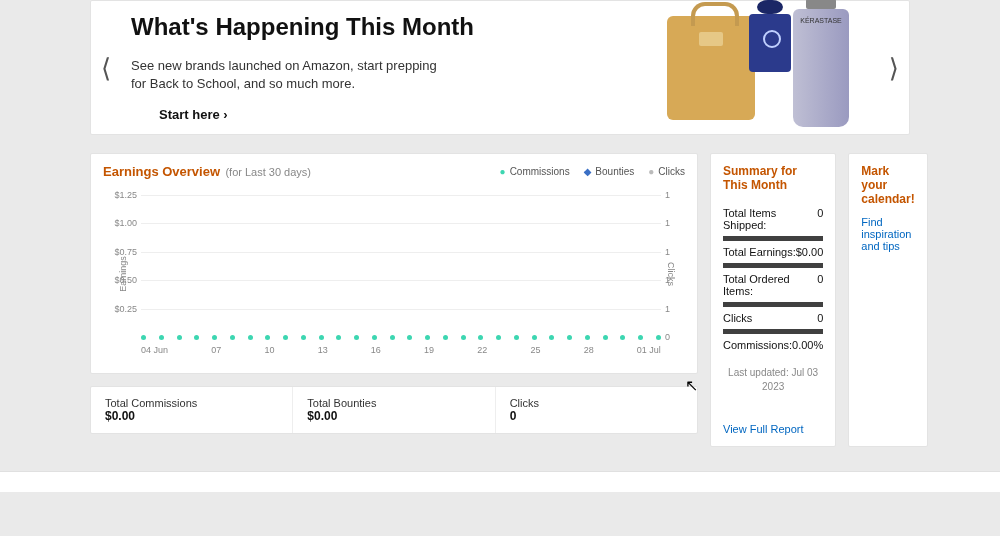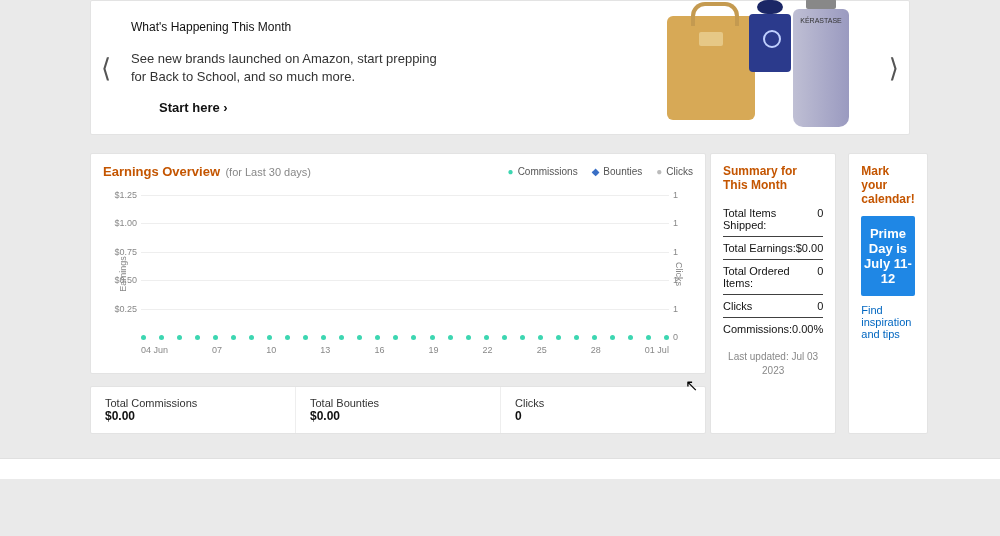--- a/index.html
+++ b/index.html
@@ -1,38 +1,38 @@
 <!DOCTYPE html>
 <html><head>
 <meta charset="utf-8">
 <style>
   * { box-sizing: border-box; margin: 0; padding: 0; }
   body { font-family: "Amazon Ember", Arial, sans-serif; font-size: 12px; color: #111; background: #eaeaea; }
   .page { width: 1000px; margin: 0 auto; }
   .content { width: 820px; margin: 0 auto; }
   .banner { position: relative; background: #95e8cd; height: 135px; display: flex; align-items: center; padding: 0 40px; }
   .banner-text { flex: 1; padding-right: 20px; }
-  .banner-title { font-size: 12px; font-weight: 400; color: #111; margin-bottom: 16px; }
+  .banner-title { font-size: 24px; font-weight: 700; color: #111; margin-bottom: 16px; }
   .banner-sub { font-size: 13px; color: #333; line-height: 1.4; max-width: 320px; }
   .banner-link { font-size: 13px; font-weight: 700; color: #111; margin-top: 14px; display: inline-block; margin-left: 28px; }
   .banner-link::after { content: ' ›'; }
   .banner-imgs { display: flex; align-items: center; gap: 0; margin-right: 20px; }
   .prod-bag { width: 88px; height: 104px; background: #d7a956; border-radius: 6px; position: relative; display:flex;justify-content:center;align-items:flex-start;padding-top:10px; }
   .prod-bag::before { content:""; position:absolute; top:-14px; left:24px; width:40px; height:20px; border:4px solid #c49a50; border-bottom:none; border-radius:14px 14px 0 0; }
   .prod-bag .patch { width:24px;height:14px;background:#e6c886;border-radius:2px;margin-top:6px; }
   .prod-perfume { width:42px; height:58px; background:#2b3a8c; border-radius:4px; margin-left:-6px; margin-top:-50px; position:relative; }
   .prod-perfume::before { content:""; position:absolute; top:-14px; left:8px; width:26px; height:14px; background:#1b2766; border-radius:50%/60%; }
   .prod-perfume::after { content:""; position:absolute; top:16px; left:14px; width:14px;height:14px;border:2px solid #c0d0ff;border-radius:50%; }
   .prod-tube { width:56px; height:118px; background: linear-gradient(90deg,#bfbfd4,#9a9ac0); border-radius:6px 6px 10px 10px; margin-left:2px; display:flex;flex-direction:column;align-items:center;padding-top:8px;color:#333;font-size:7px; }
   .prod-tube::before { content:""; width:30px;height:10px;background:#888;margin-top:-18px;margin-bottom:8px;border-radius:2px; }
   .banner-nav { position:absolute; top:50%; transform:translateY(-50%); font-size:26px; color:#555; cursor:pointer; user-select:none; }
   .banner-nav.left { left:10px; }
   .banner-nav.right { right:10px; }
 
-  .row { display:flex; gap:4px; margin-top:18px; }
+  .row { display:flex; gap:12px; margin-top:18px; }
   .card { background:#fff; border:1px solid #e3e3e3; border-radius:2px; }
   .left-col { flex:1; display:flex; flex-direction:column; gap:12px; }
   .right-col { width:200px; display:flex; flex-direction:row; gap:12px; }
 
   .eo-card { padding:10px 12px 14px; position:relative; }
   .eo-head { display:flex; align-items:center; justify-content:space-between; }
   .eo-title { font-size:13px; font-weight:700; color:#c45500; }
   .eo-period { font-size:11px; color:#888; font-weight:400; margin-left:2px; }
   .legend { display:flex; gap:14px; font-size:10px; color:#555; }
   .legend span::before { content:"●"; margin-right:4px; }
@@ -52,21 +52,21 @@
   .pt { width:5px; height:5px; border-radius:50%; background:#3dd6b1; }
 
   .stats-card { display:flex; }
   .stat { flex:1; border-right:1px solid #eee; padding:10px 14px; }
   .stat:last-child { border-right:none; }
   .stat .lbl { font-size:11px; color:#333; margin-bottom:0; }
   .stat .val { font-size:12px; font-weight:700; }
 
   .summary-card { padding:10px 12px; }
   .sec-title { font-size:12px; font-weight:700; color:#c45500; margin-bottom:10px; }
-  .kv { display:flex; justify-content:space-between; font-size:11px; padding:5px 0; border-bottom:1px solid #404040; }
+  .kv { display:flex; justify-content:space-between; font-size:11px; padding:5px 0; border-bottom:5px solid #404040; }
   .kv:last-of-type { border-bottom:none; }
   .meta { text-align:center; font-size:10px; color:#888; margin-top:10px; line-height:1.4; }
   .link { color:#0066c0; font-size:11px; cursor:pointer; display:inline-block; }
 
   .cal-card { padding:10px 12px; }
   .big-btn { display:block; background:#1f87e5; color:#fff; text-align:center; font-size:13px; font-weight:700; padding:10px 0; border-radius:2px; margin:2px 0 8px; cursor:pointer; }
 
   .footer-wrap { background:#fff; margin-top:24px; border-top:1px solid #e0e0e0; }
   .footer { width:820px; margin:0 auto; display:flex; padding:14px 0 6px; font-size:11px; }
 
@@ -218,25 +218,27 @@
                 <span>0</span>
               </div>
               <div class="kv">
                 <span>Commissions:</span>
                 <span>0.00%</span>
               </div>
             </div>
           <div class="meta">
             <div>Last updated: Jul 03 2023</div>
           </div>
+          <div style="margin-top:28px;">
+            <span class="link">View Full Report</span>
+          </div>
         </div>
 
         <div class="card cal-card">
           <div class="sec-title">Mark your calendar!</div>
-          <div class="big-btn">Prime Day is July 11-12</div>
           <span class="link">Find inspiration and tips</span>
         </div>
       </div>
     </div>
 
     <div class="cursor">↖</div>
   </div>
 
   <div class="footer-wrap">
     <div class="footer" id="footer">

